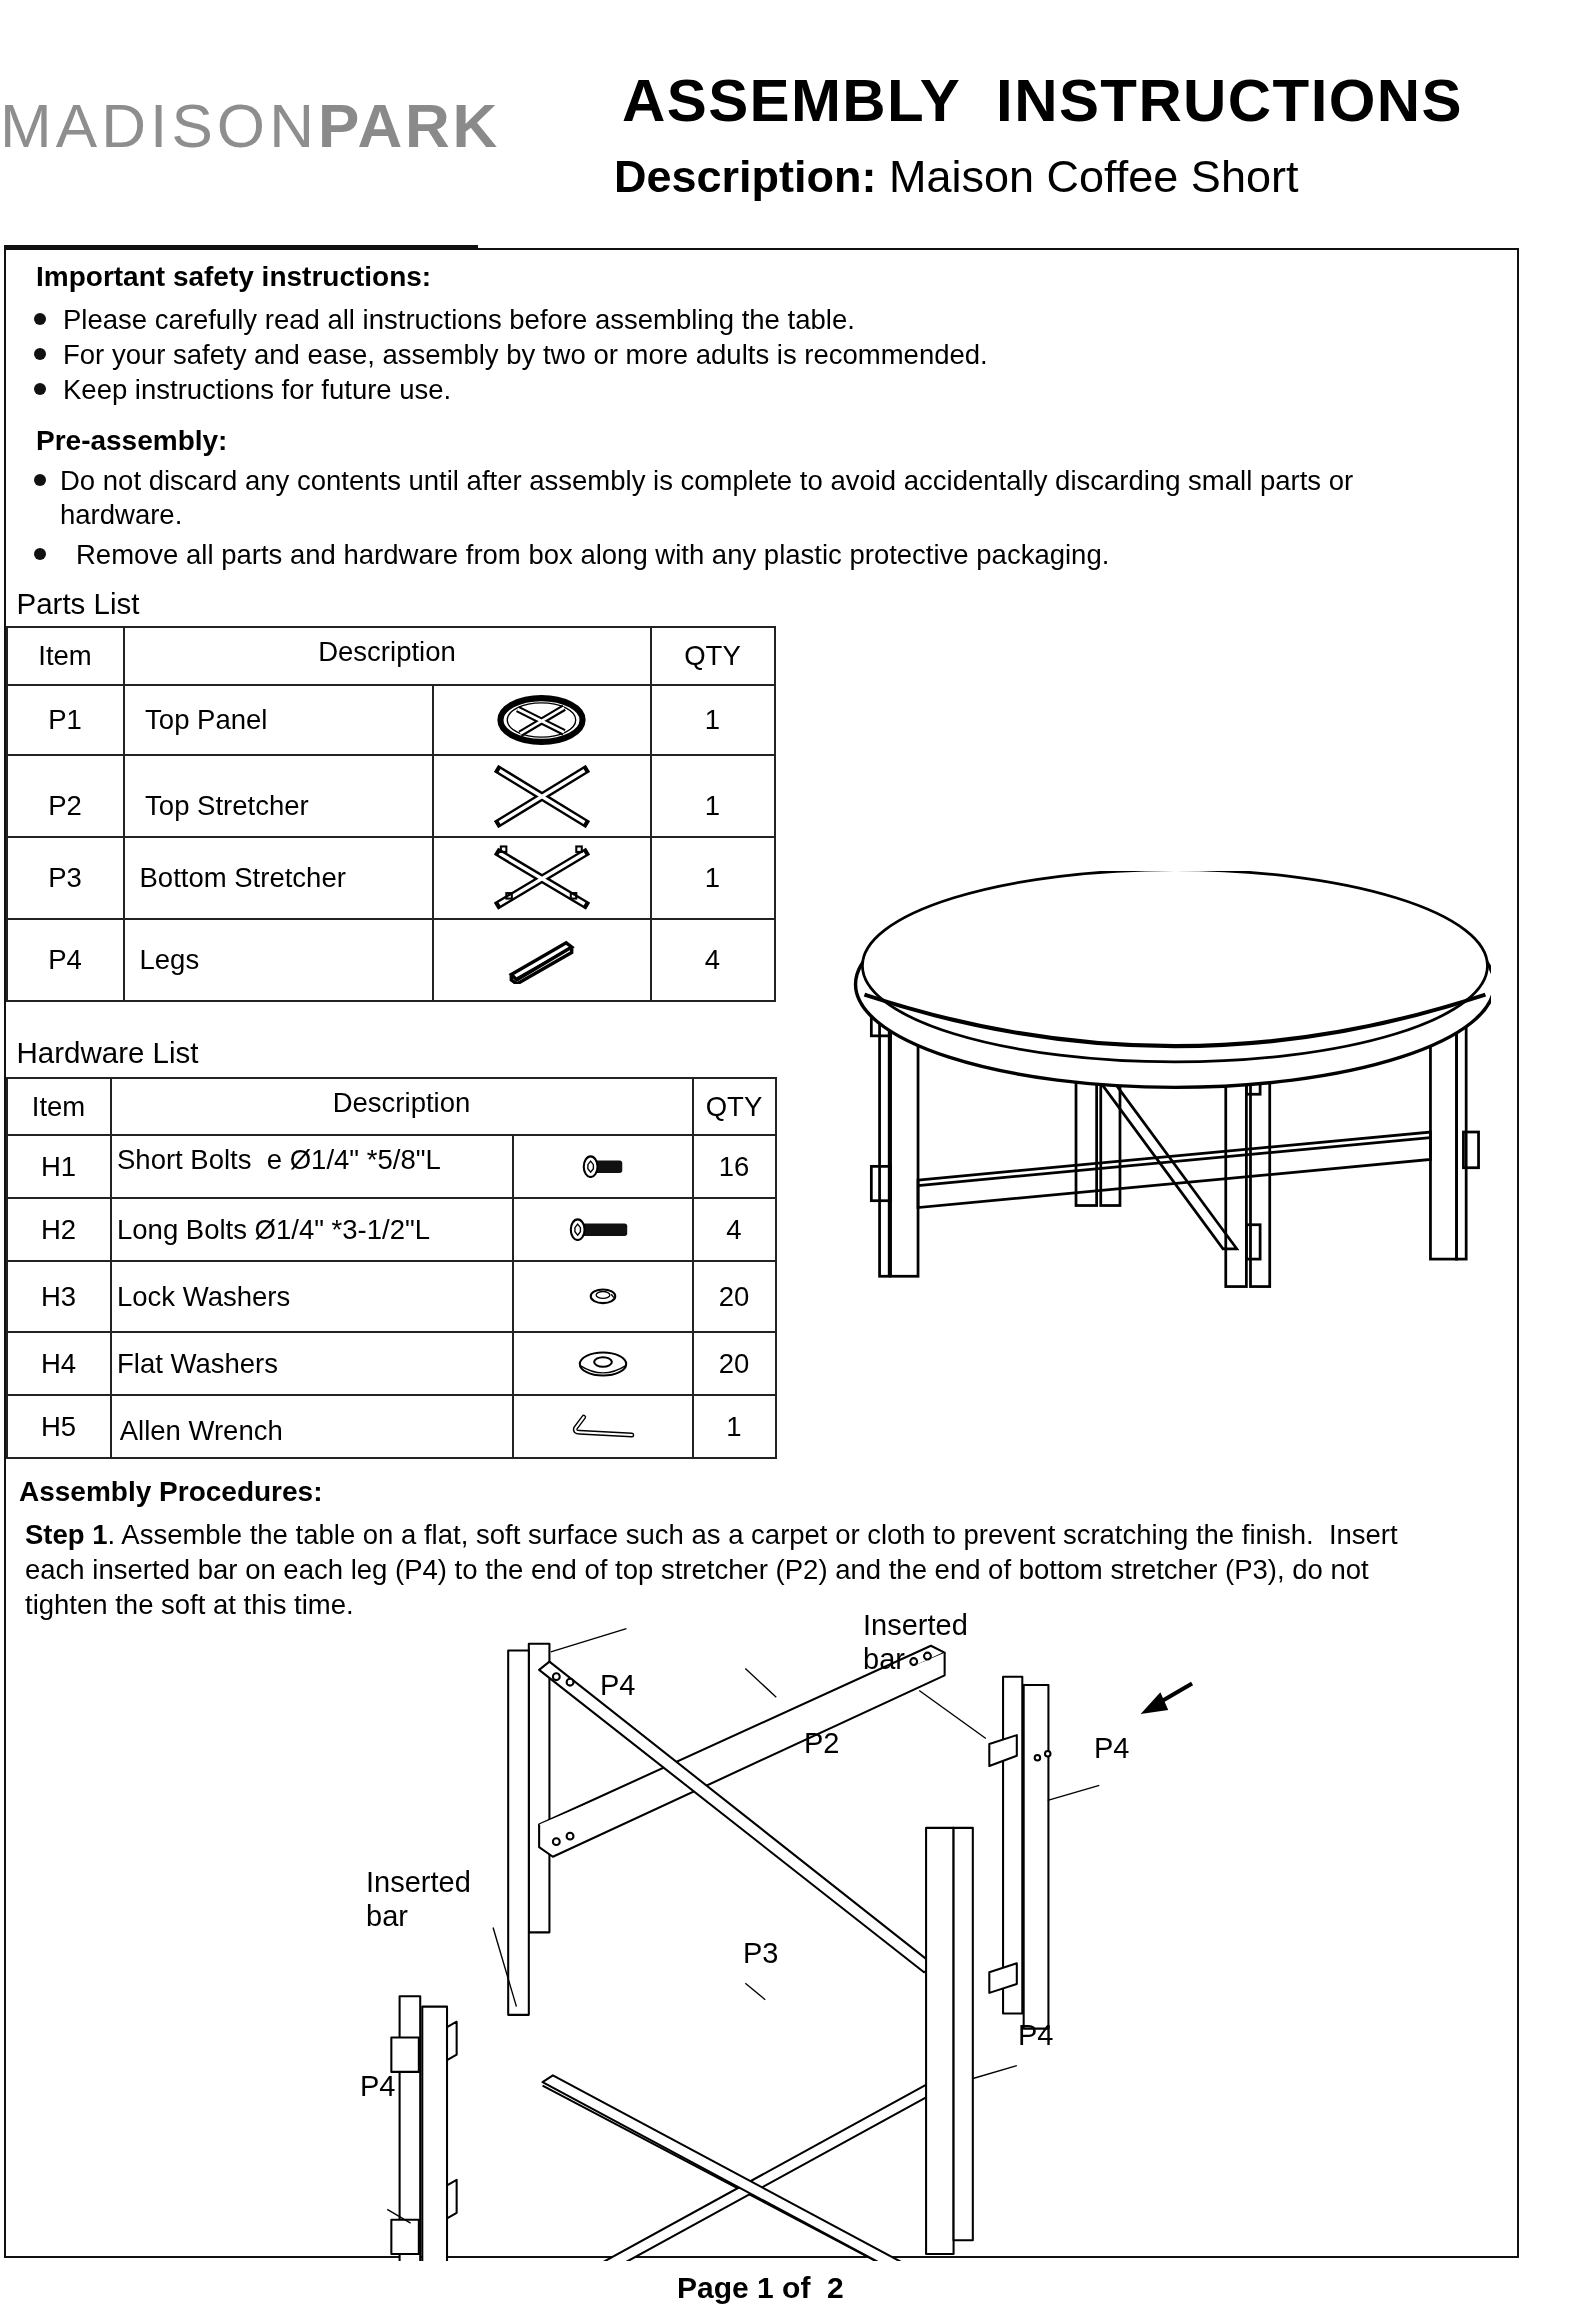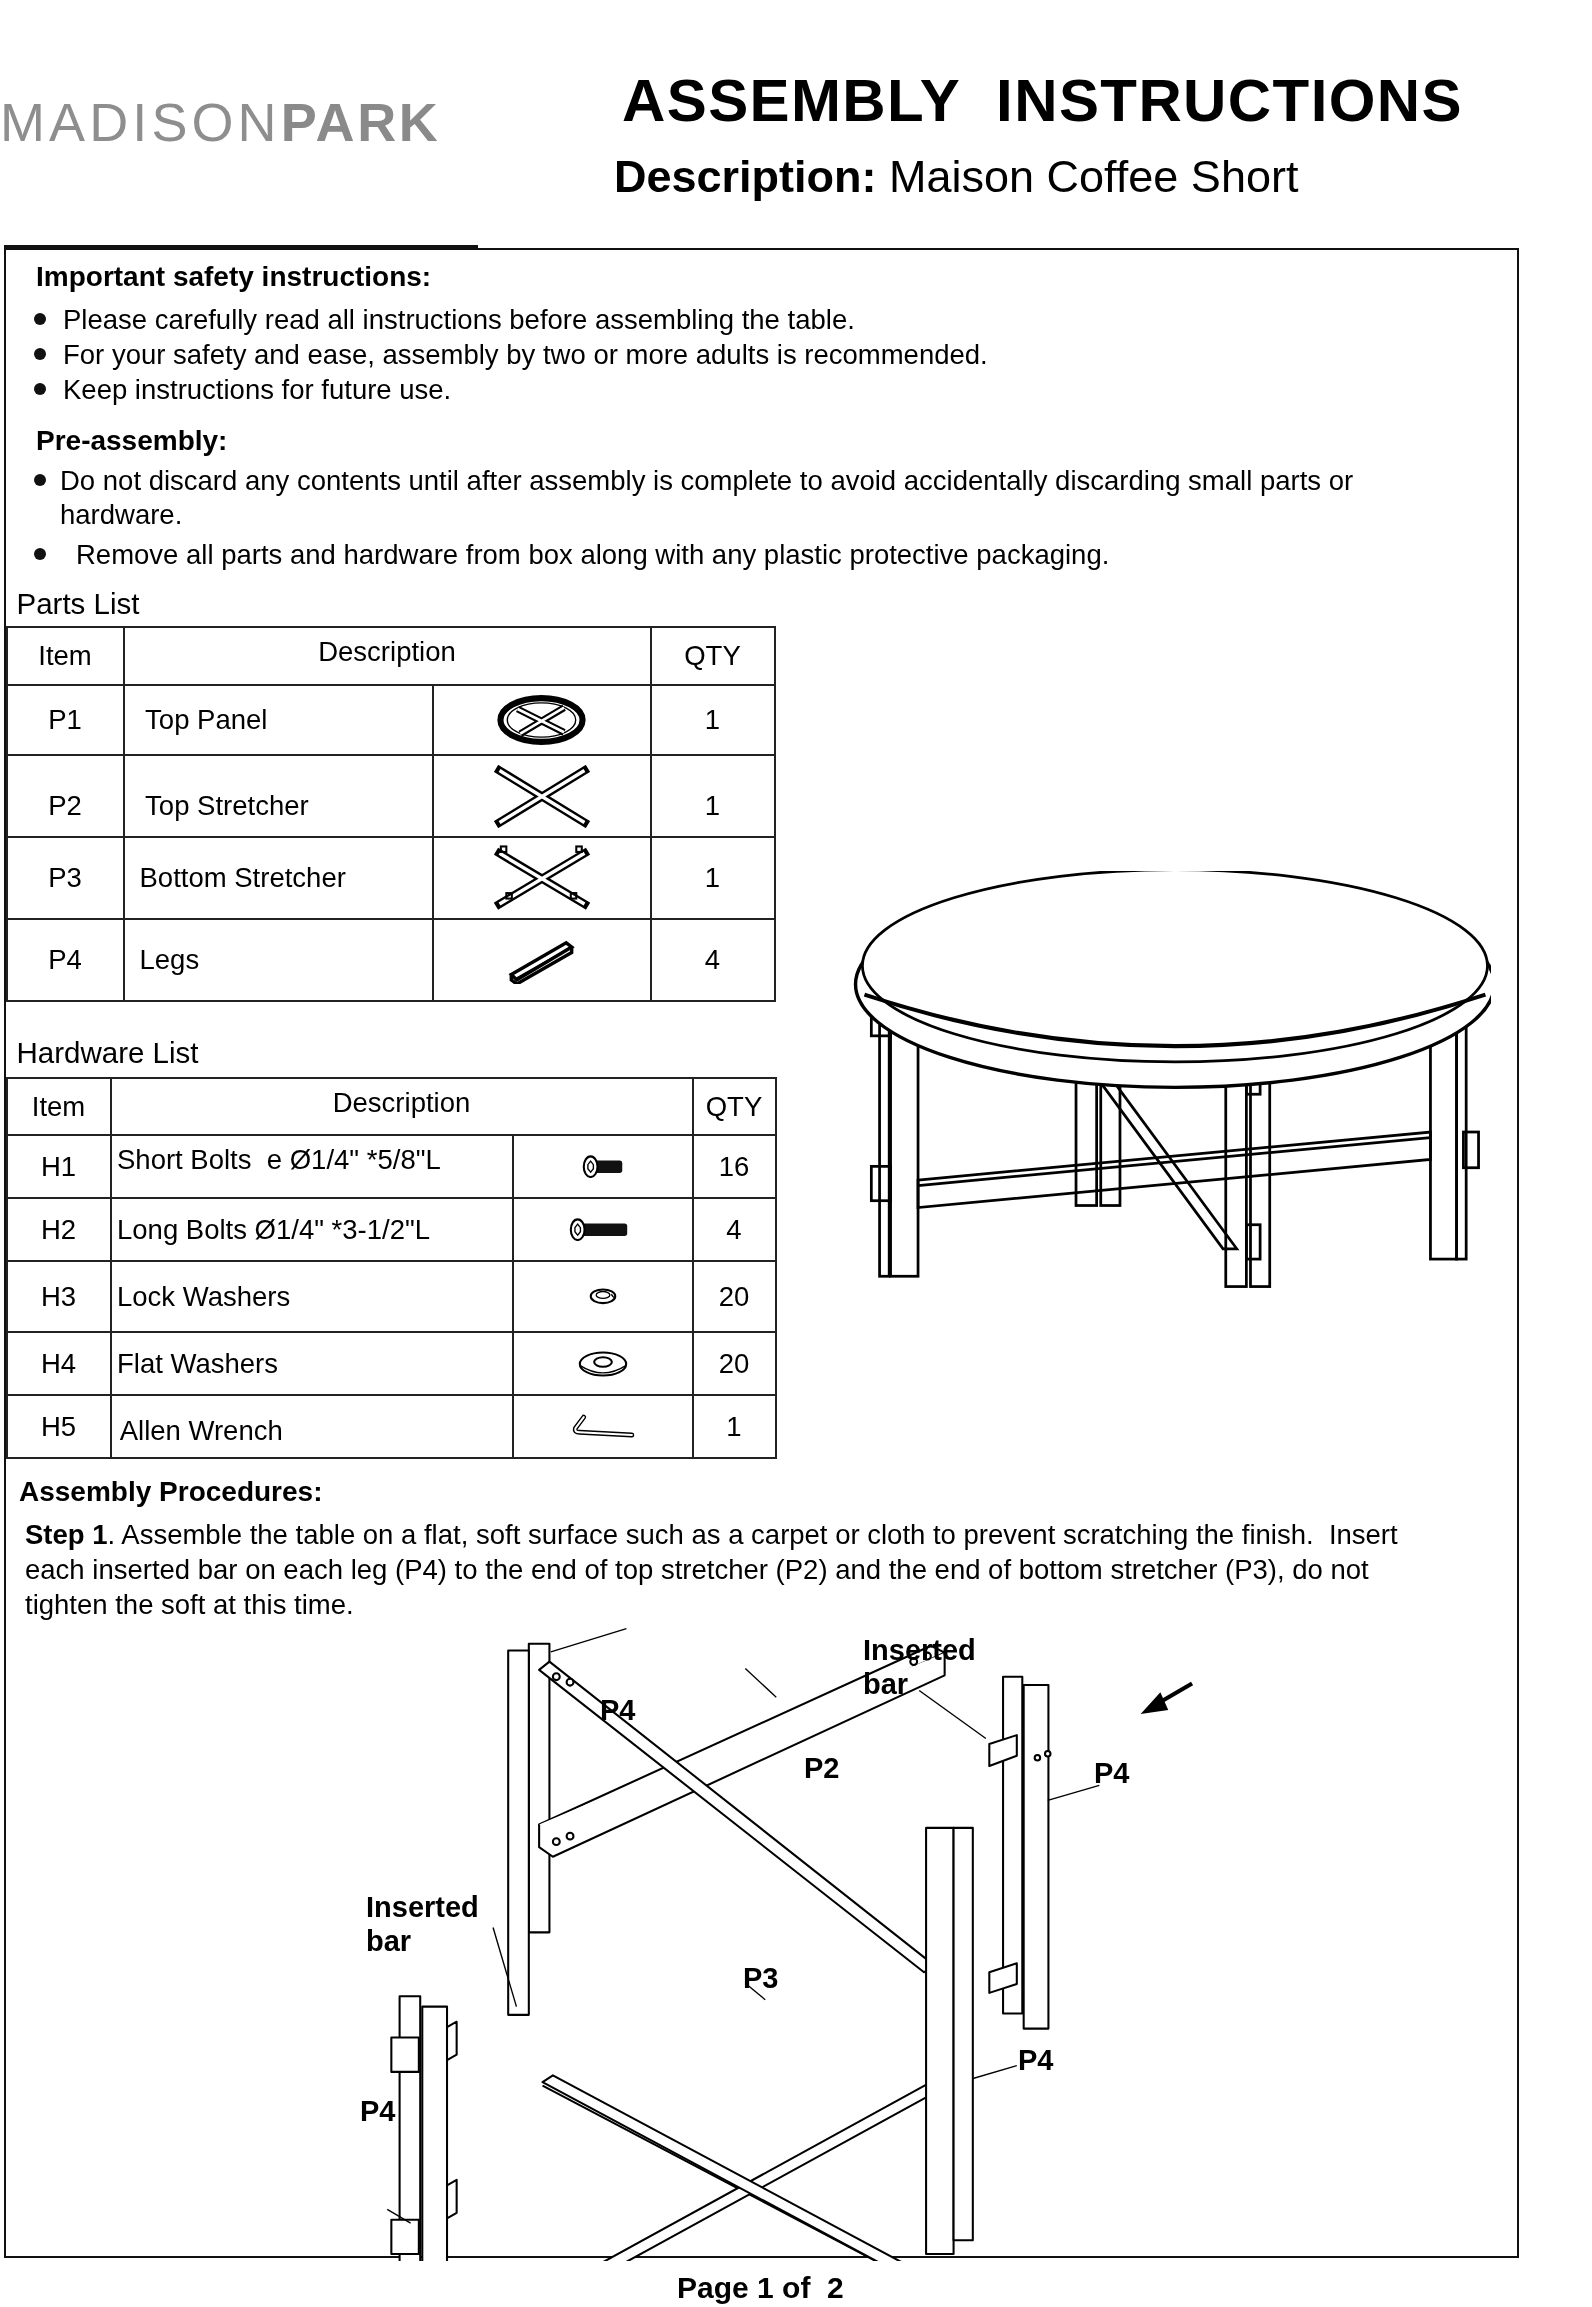--- a/index.html
+++ b/index.html
@@ -1,39 +1,39 @@
 <!DOCTYPE html>
 <html style="font-size:11px"><head>
 <meta charset="utf-8">
 <style>
   html, body { margin:0; padding:0; background:#ffffff; }
   body { width:1593px; height:2307px; position:relative; overflow:hidden;
          font-family:"Liberation Sans", "DejaVu Sans", sans-serif; color:#000; }
   .abs { position:absolute; }
-  .logo { left:0; top:95px; font-size:54px; letter-spacing:1.4px; color:#8e8e8e; white-space:nowrap; line-height:1; }
+  .logo { left:0; top:95px; font-size:62px; letter-spacing:1.4px; color:#8e8e8e; white-space:nowrap; line-height:1; }
   .logo .light { font-weight:300; letter-spacing:4.1px; }
   .logo .bold { font-weight:700; color:#8a8a8a; letter-spacing:2.7px; }
   .title { left:622px; top:66px; font-size:60px; font-weight:700; letter-spacing:1.4px; white-space:nowrap; }
   .subtitle { left:614px; top:151px; font-size:45px; white-space:nowrap; }
   .subtitle b { font-weight:700; }
   .frame { left:4.1px; top:248px; width:1515px; height:2010px; border:2.1px solid #111; box-sizing:border-box; }
   .frame-top-accent { left:4.1px; top:245px; width:474px; height:3.4px; background:#111; }
   .h-sec { font-weight:700; font-size:28px; white-space:nowrap; }
   .bullets { font-size:27.5px; line-height:35px; }
   .bullet { position:absolute; white-space:nowrap; }
   .dot { position:absolute; width:12.4px; height:12.4px; border-radius:50%; background:#111; }
   .sec-label { font-size:29.5px; white-space:nowrap; }
   table.grid { position:absolute; border-collapse:collapse; font-size:27.5px; table-layout:fixed; }
   table.grid td { border:2.1px solid #222; padding:0; vertical-align:middle; }
   .c { text-align:center; }
   .l { text-align:left; padding-left:20.6px !important; }
   .icon-cell svg { display:block; margin:0 auto; }
   .step { font-size:27.5px; line-height:35px; }
   .step b { font-weight:700; }
-  .lbl { font-weight:700; font-size:29px; line-height:34px; white-space:nowrap;margin-top:25px; }
+  .lbl { font-weight:400; font-size:29px; line-height:34px; white-space:nowrap; }
   .footer { left:677px; top:2271px; font-size:30px; font-weight:700; white-space:nowrap; }
 </style>
 </head>
 <body>
 
 <div class="abs logo">
   <span class="light">MADISON</span><span class="bold">PARK</span>
 </div>
 <div class="abs title" style="white-space:pre;">ASSEMBLY  INSTRUCTIONS</div>
 <div class="abs subtitle">

